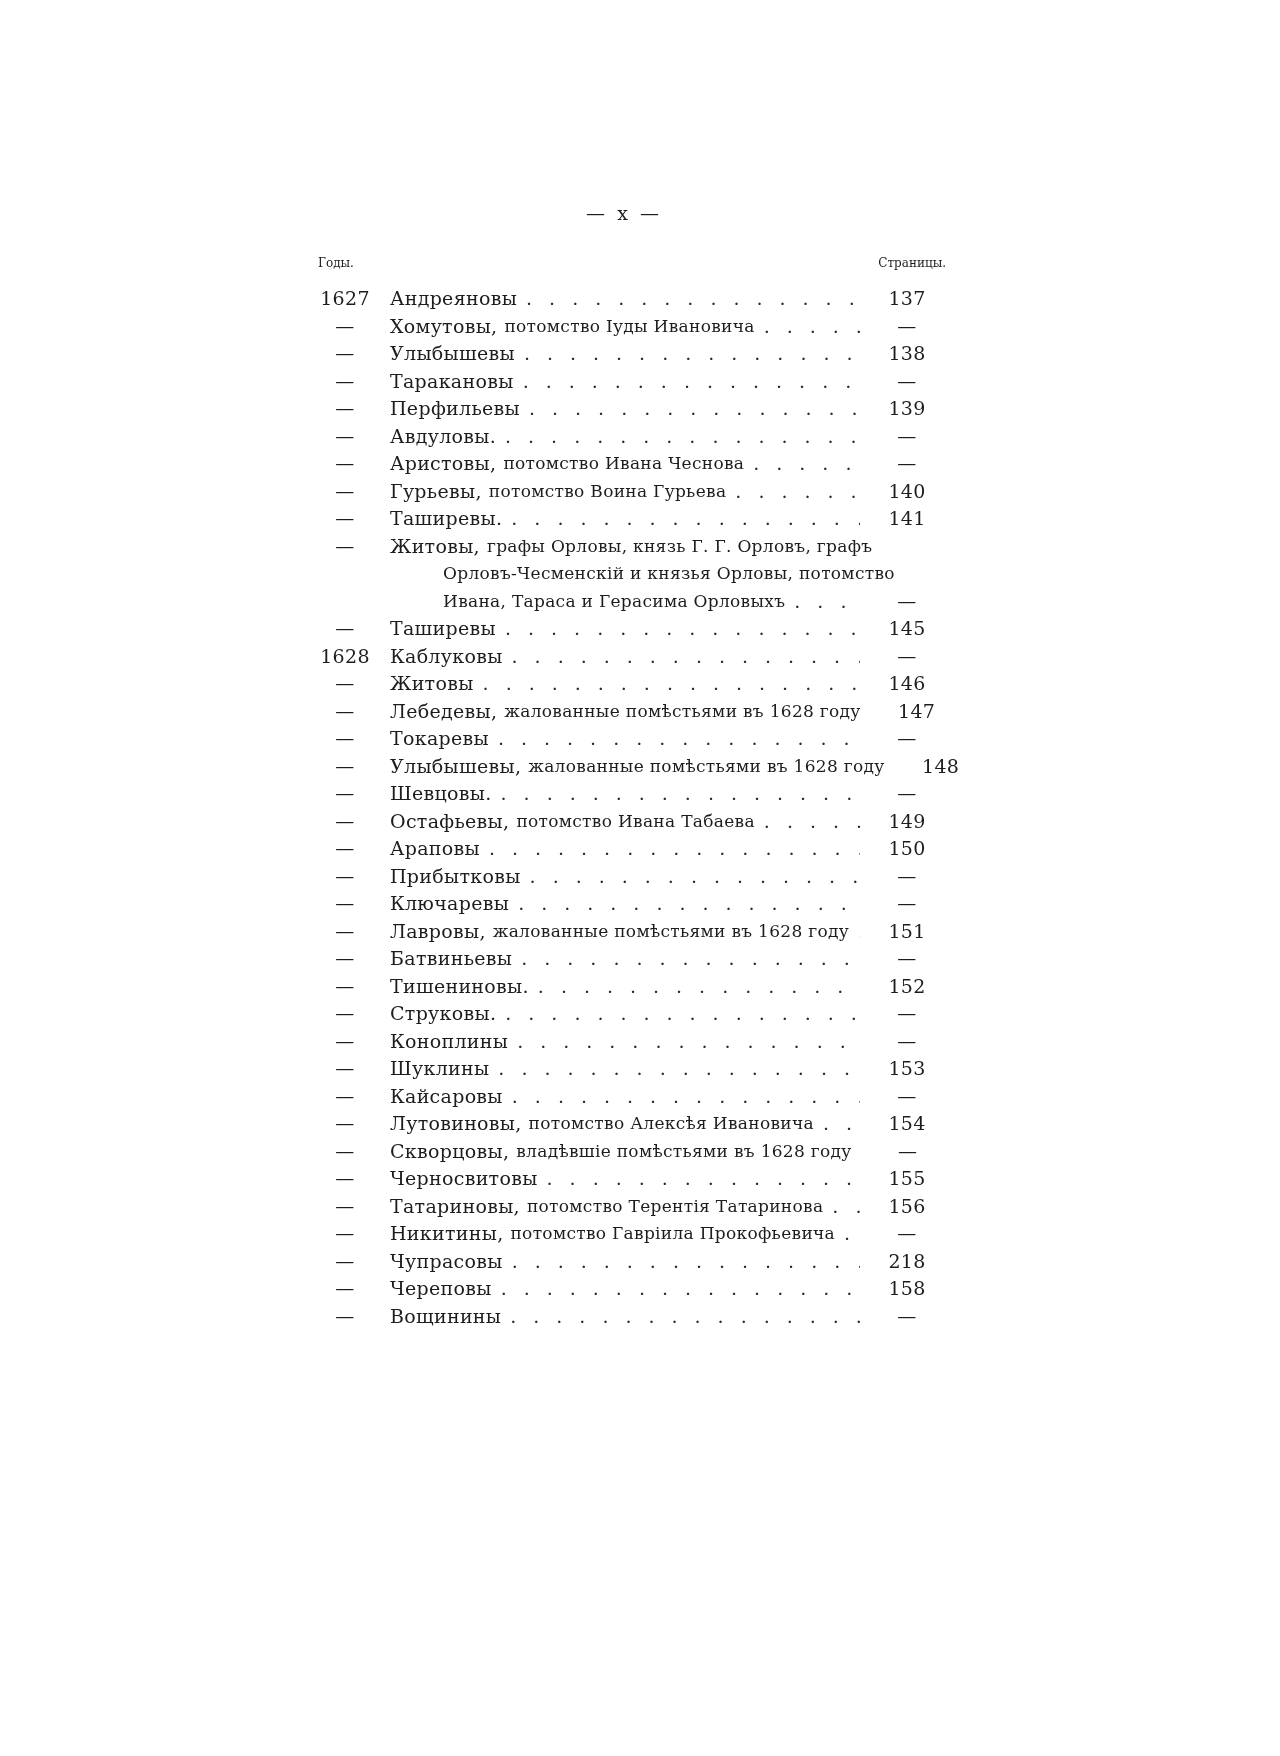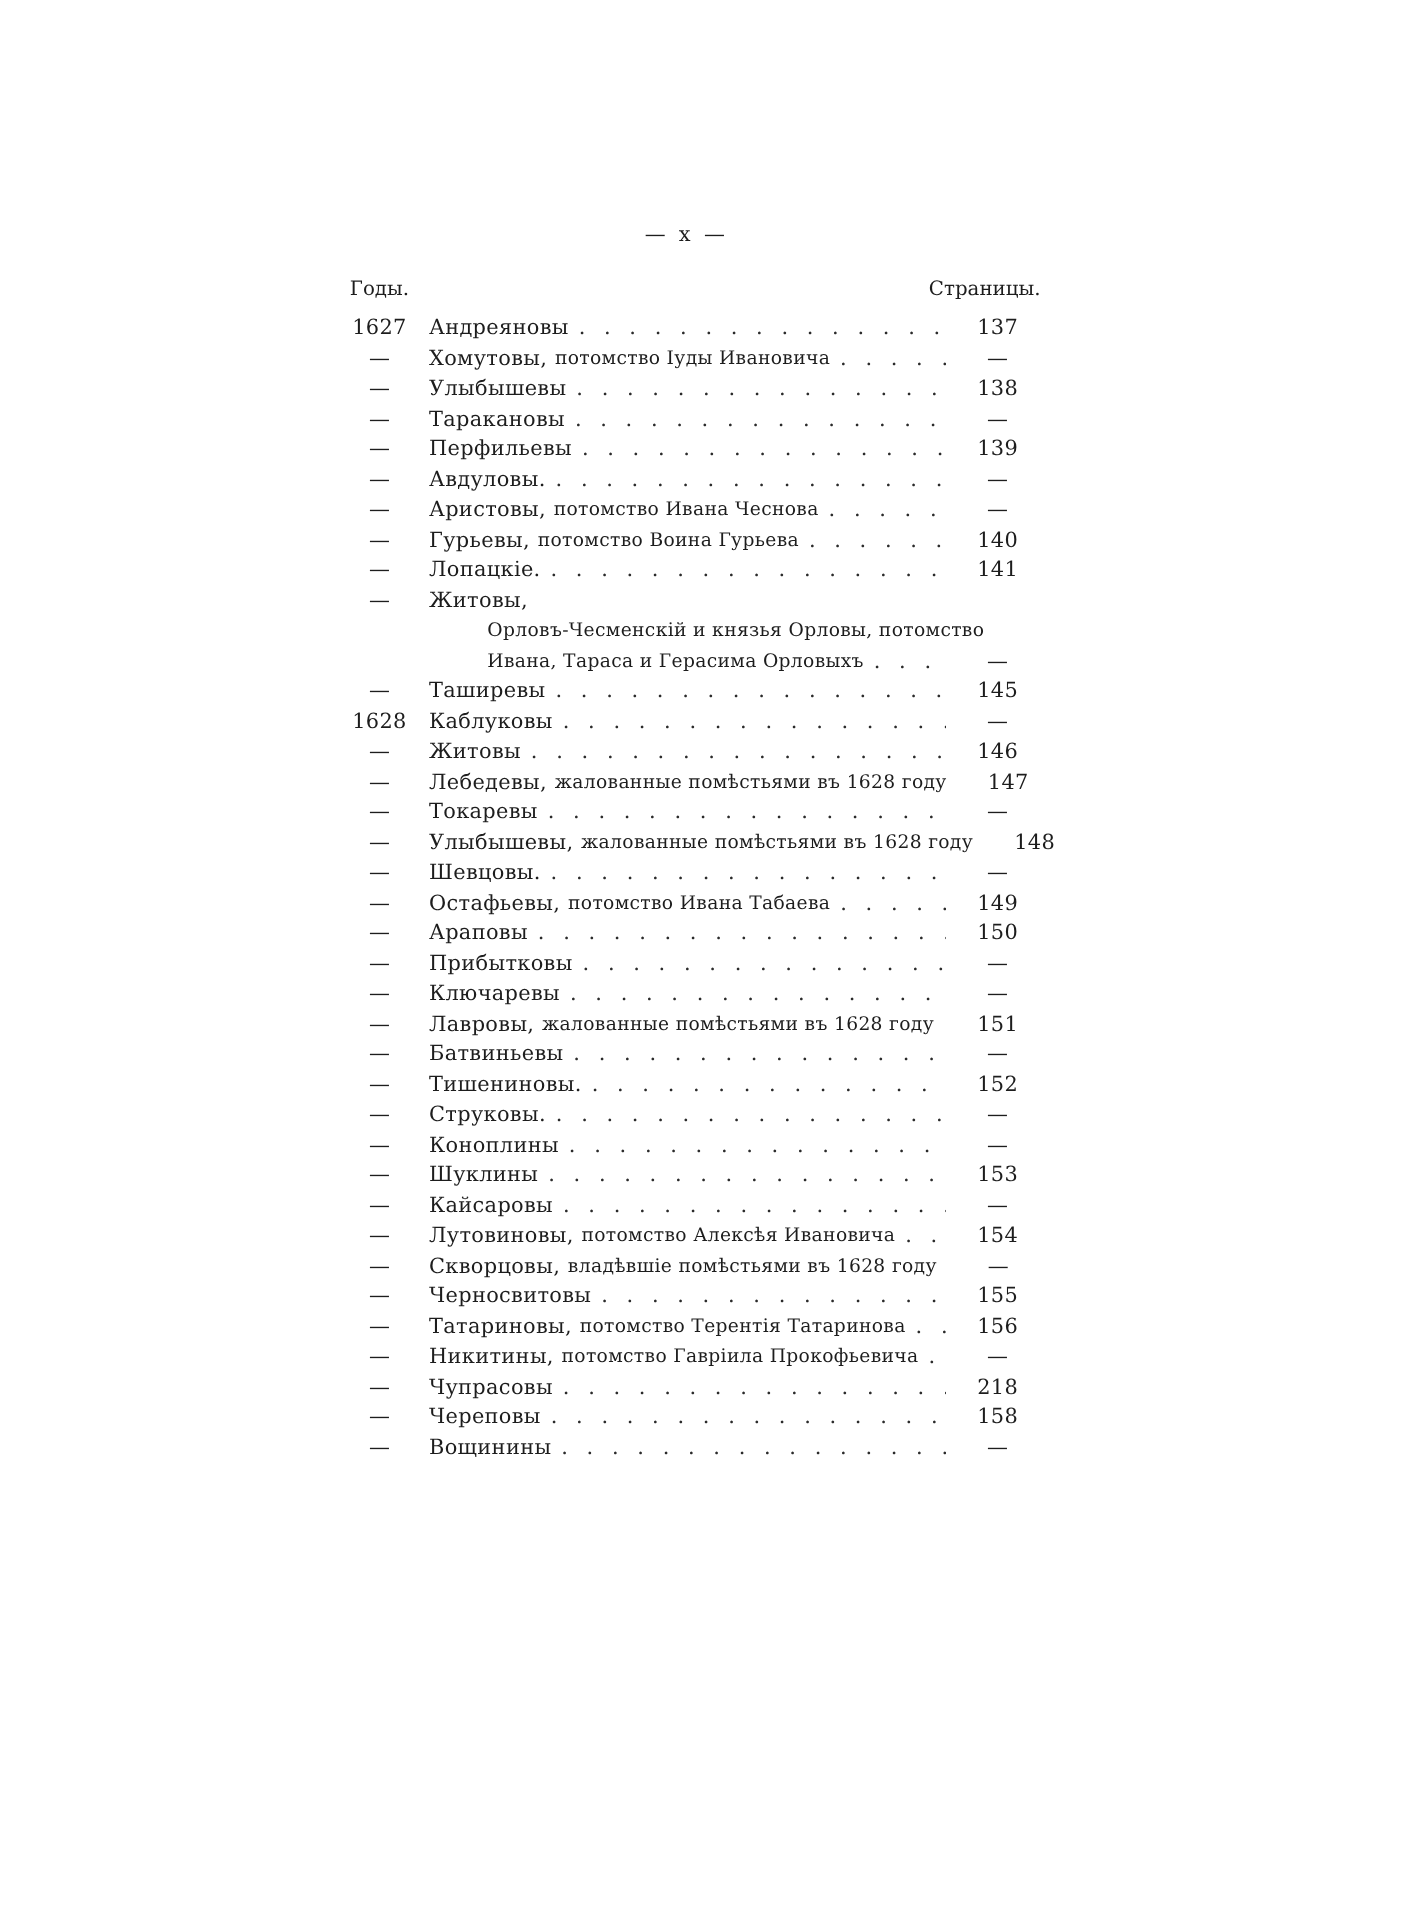--- a/index.html
+++ b/index.html
@@ -19,21 +19,21 @@
   .folio {
     text-align:center;
     font-size:19px;
     letter-spacing:3px;
     line-height:27px;
     margin-bottom:24px;
   }
   .col-headers {
     display:flex;
     justify-content:space-between;
-    font-size:18px;
+    font-size:12px;
     line-height:24px;
     margin-bottom:10px;
   }
   .col-headers .left { padding-left:18px; }
   .col-headers .right { padding-right:2px; }
   .toc-body { width:100%; }
   .row {
     display:flex;
     align-items:flex-end;
     line-height:27.5px;
@@ -141,28 +141,29 @@
   </div>
       <div class="row">
     <span class="year">—</span>
     <span class="main">Гурьевы,</span>
     <span class="rest">потомство Воина Гурьева</span>
     <span class="leader"></span>
     <span class="pagenum">140</span>
   </div>
       <div class="row">
     <span class="year">—</span>
-    <span class="main">Лопацкіе.</span>
+    <span class="main">Таширевы.</span>
 
     <span class="leader"></span>
     <span class="pagenum">141</span>
   </div>
       <div class="row nodots">
     <span class="year">—</span>
     <span class="main">Житовы,</span>
+    <span class="rest">графы Орловы, князь Г. Г. Орловъ, графъ</span>
     <span class="leader"></span>
     <span class="pagenum"></span>
   </div>
       <div class="row indent nodots">
     <span class="year"></span>
     <span class="main"></span>
     <span class="rest">Орловъ-Чесменскій и князья Орловы, потомство</span>
     <span class="leader"></span>
     <span class="pagenum"></span>
   </div>

